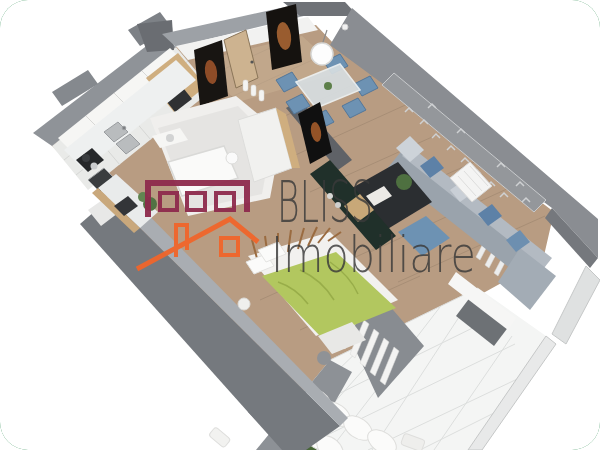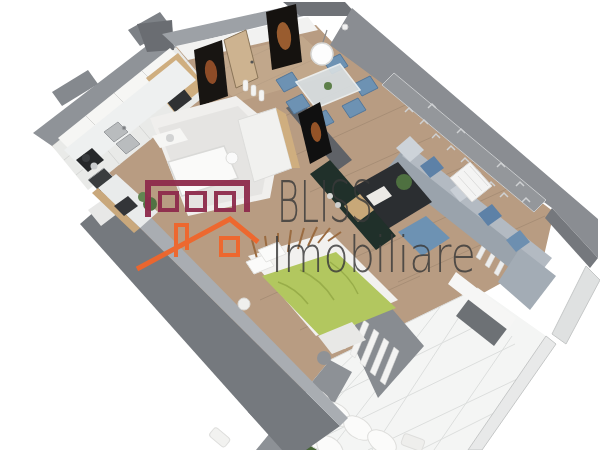--- a/index.html
+++ b/index.html
@@ -1,17 +1,17 @@
 <!DOCTYPE html>
 <html><head>
 <meta charset="utf-8">
 <style>
   html,body{margin:0;padding:0;background:#fff;}
   .stage{position:relative;width:600px;height:450px;overflow:hidden;background:#15803d;
-         font-family:"DejaVu Sans","Liberation Sans",sans-serif;}
+         font-family:"DejaVu Sans","Liberation Sans",sans-serif;border-radius:28px;}
   svg{display:block;}
   .wm-text{font-family:"DejaVu Sans","Liberation Sans",sans-serif;font-weight:300;}
 </style>
 </head>
 <body>
 
 <div class="stage">
 <svg width="600" height="450" viewBox="0 0 600 450">
 
   <rect x="0" y="0" width="600" height="450" fill="#ffffff"></rect>

